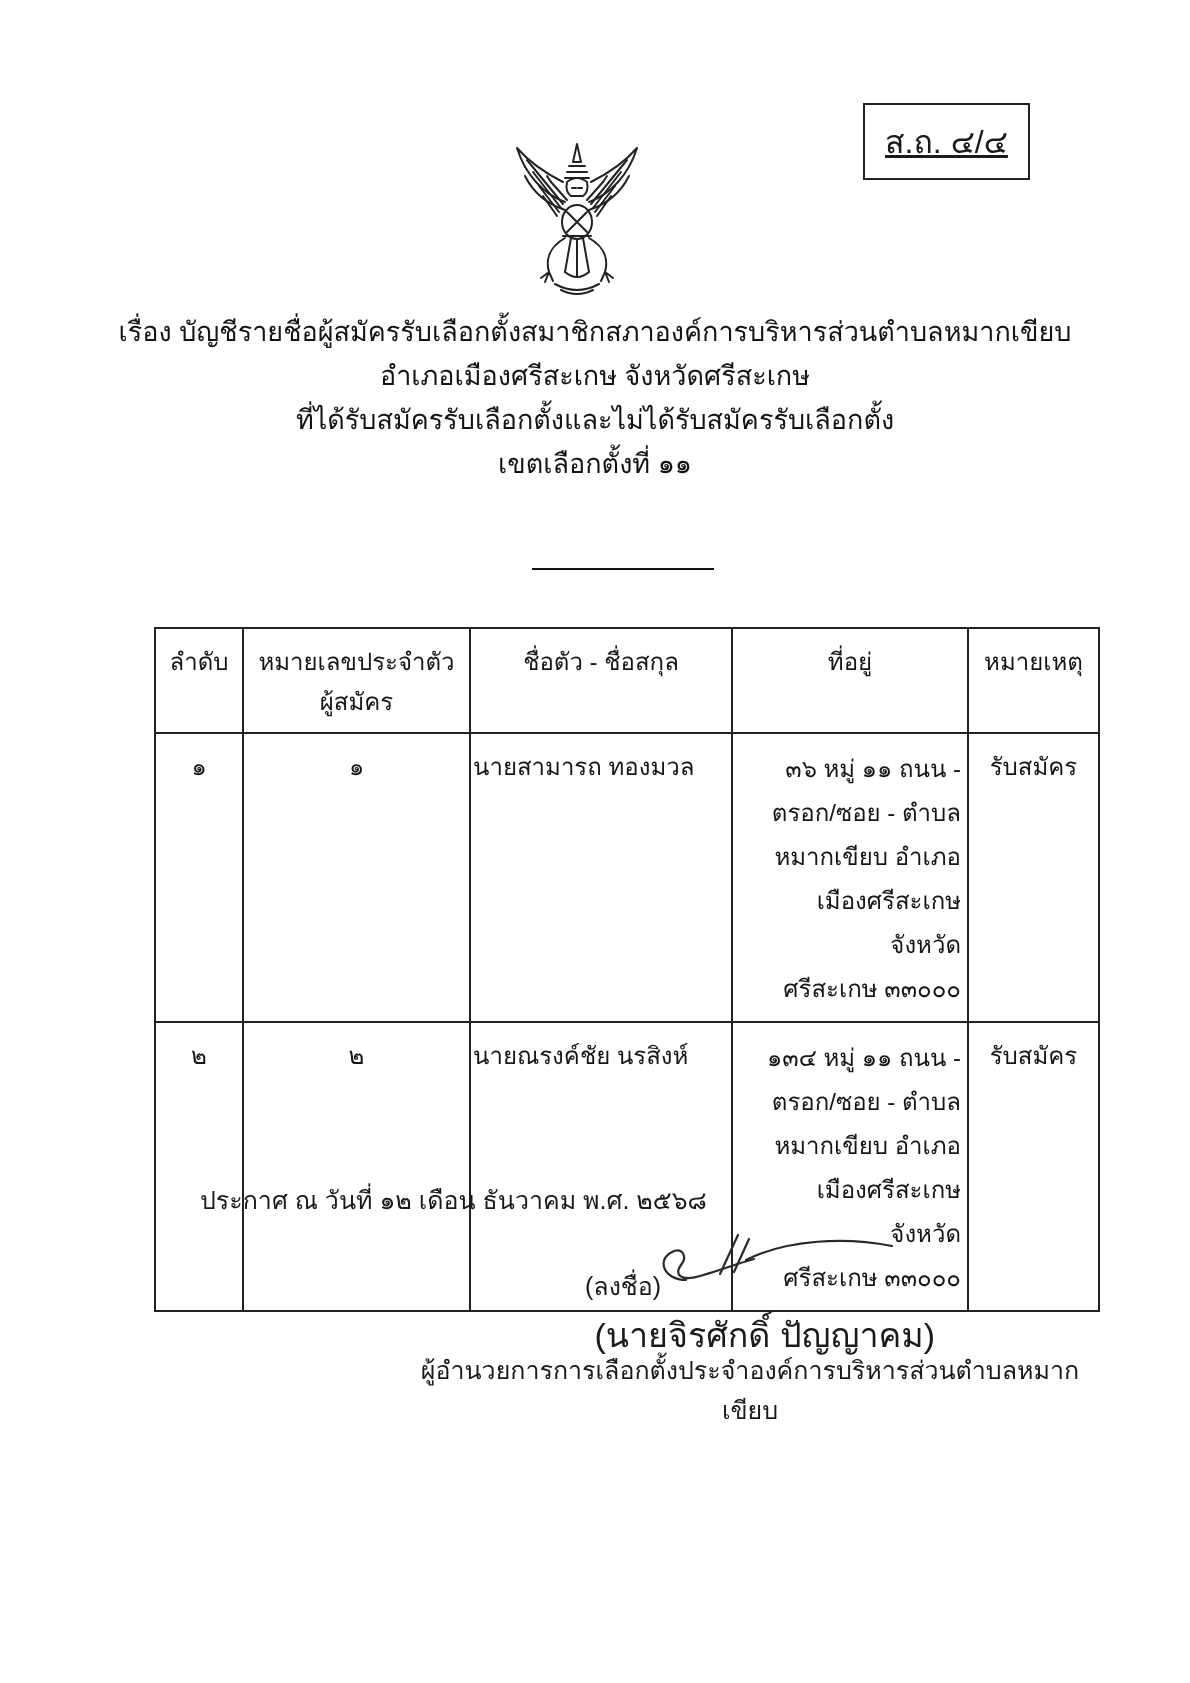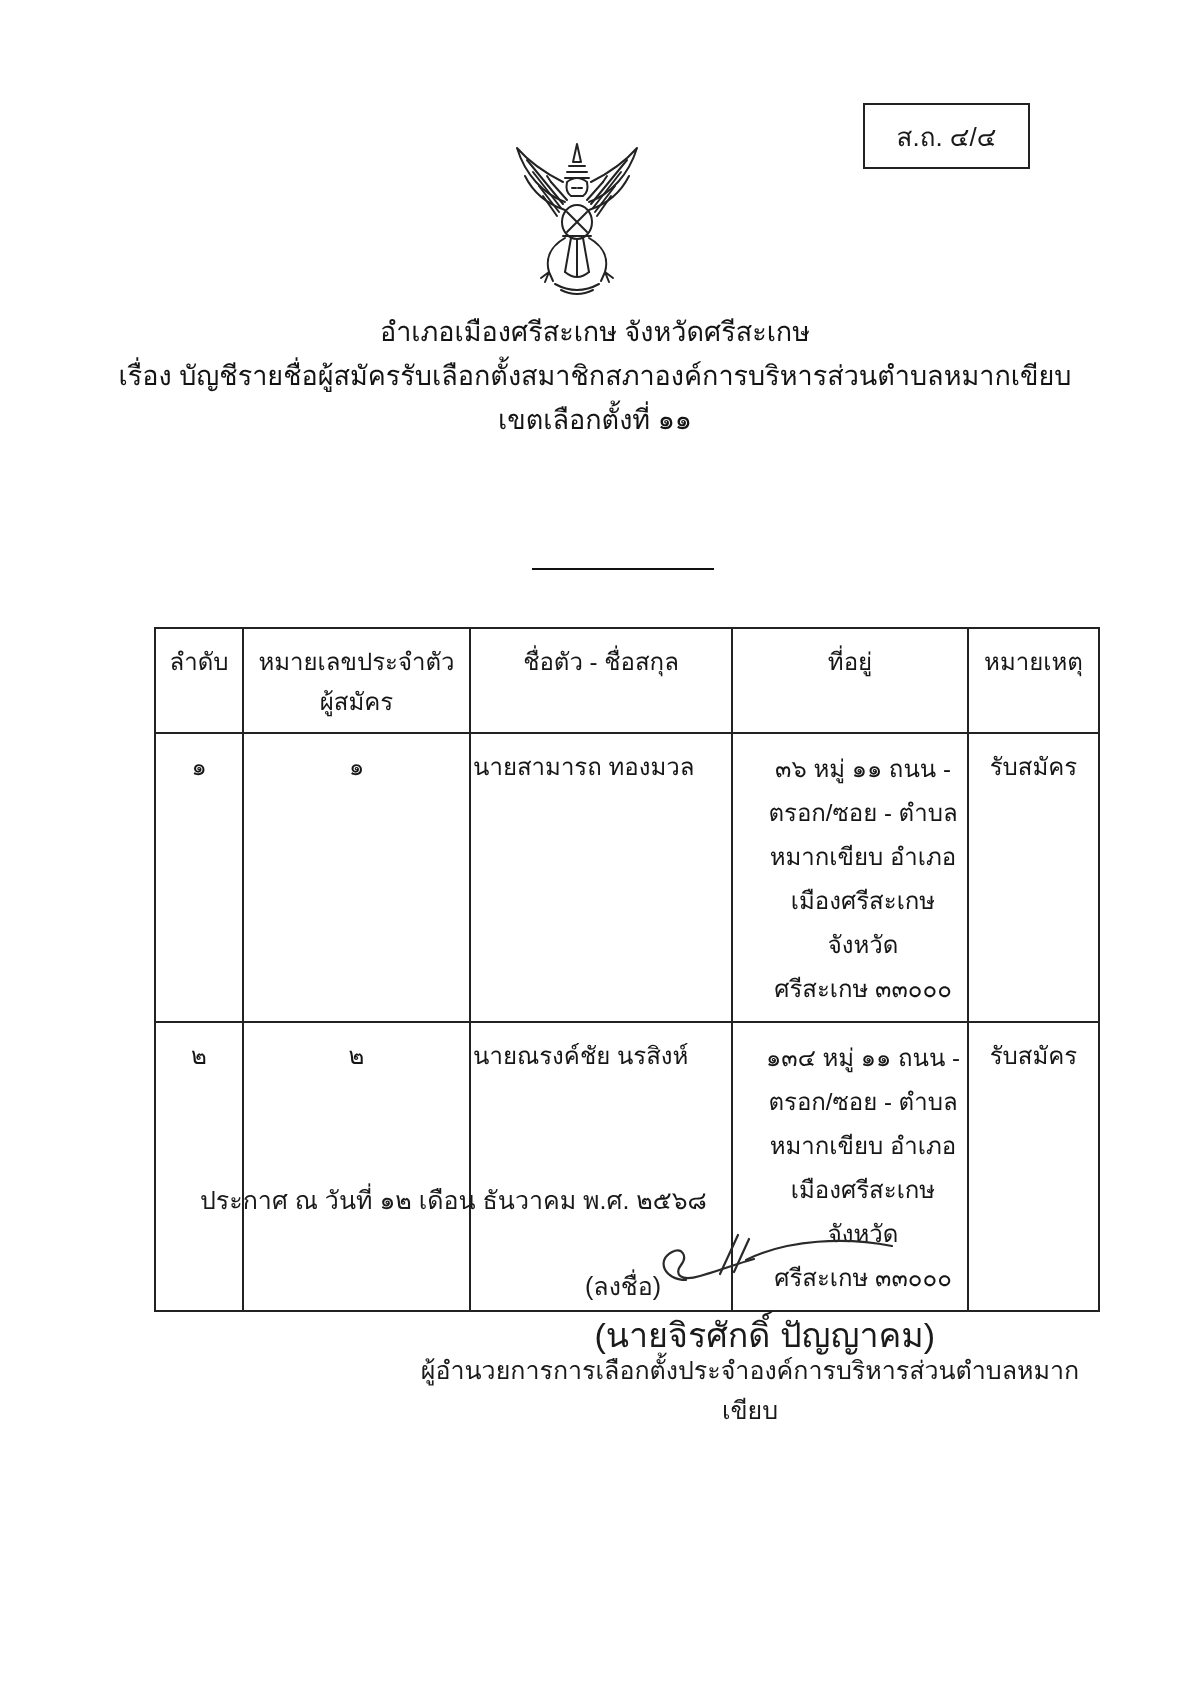--- a/index.html
+++ b/index.html
@@ -10,24 +10,25 @@
     width: 1190px;
     height: 1683px;
     margin: 0 auto;
     background: #ffffff;
     color: #1a1a1a;
     overflow: hidden;
   }
   .form-code-box {
     position: absolute;
     left: 863px; top: 103px;
-    width: 167px; height: 66px;
+    width: 167px; height: 77px;
     border: 2px solid #222;
     display: flex; align-items: center; justify-content: center;
-    font-size: 26px;
+    font-size: 32px;
+    text-decoration: underline;
   }
   .emblem-wrap {
     position: absolute;
     left: 497px; top: 138px;
     width: 160px; height: 160px;
   }
   .title-block {
     position: absolute;
     left: 0; top: 310px;
     width: 100%;
@@ -55,21 +56,21 @@
   table.doc-table td, table.doc-table th {
     border: 2px solid #222;
     vertical-align: top;
     font-weight: 400;
     padding-top: 13px;
     padding-bottom: 10px;
   }
   th.h-cell { text-align: center; line-height: 40px; }
   td.c-center { text-align: center; }
   td.c-name { text-align: left; padding-left: 2px; }
-  td.c-addr { text-align: center; padding-left: 32px; line-height: 44px; padding-right: 6px; }
+  td.c-addr { text-align: right; padding-left: 32px; line-height: 44px; padding-right: 6px; }
   tr.header-row { height: 83px; }
   tr.data-row-1 { height: 222px; }
   tr.data-row-2 { height: 203px; }
   .date-line {
     position: absolute;
     left: 200px; top: 1180px;
     font-size: 25px;
   }
   .sign-label {
     position: absolute;
@@ -133,22 +134,23 @@
       <path d="M52,134 l-8,6 m8,-6 l-4,10 m4,-10 l4,9 M108,134 l8,6 m-8,-6 l4,10 m-4,-10 l-4,9"></path>
 
       <path d="M74,100 L68,134 M80,102 L80,138 M86,100 L92,134"></path>
       <path d="M68,134 q12,10 24,0"></path>
 
       <path d="M58,146 q22,12 44,0 M64,152 q16,8 32,0"></path>
     </svg>
   </div>
 
   <div class="title-block">
+    <div>เรื่อง บัญชีรายชื่อผู้สมัครรับเลือกตั้งสมาชิกสภาองค์การบริหารส่วนตำบลหมากเขียบ</div>
     <div>อำเภอเมืองศรีสะเกษ จังหวัดศรีสะเกษ</div>
-    <div>เรื่อง บัญชีรายชื่อผู้สมัครรับเลือกตั้งสมาชิกสภาองค์การบริหารส่วนตำบลหมากเขียบ</div>
+    <div>ที่ได้รับสมัครรับเลือกตั้งและไม่ได้รับสมัครรับเลือกตั้ง</div>
     <div>เขตเลือกตั้งที่ ๑๑</div>
   </div>
 
   <div class="center-rule"></div>
 
   <table class="doc-table">
     <colgroup>
       <col style="width:88px">
       <col style="width:227px">
       <col style="width:262px">

